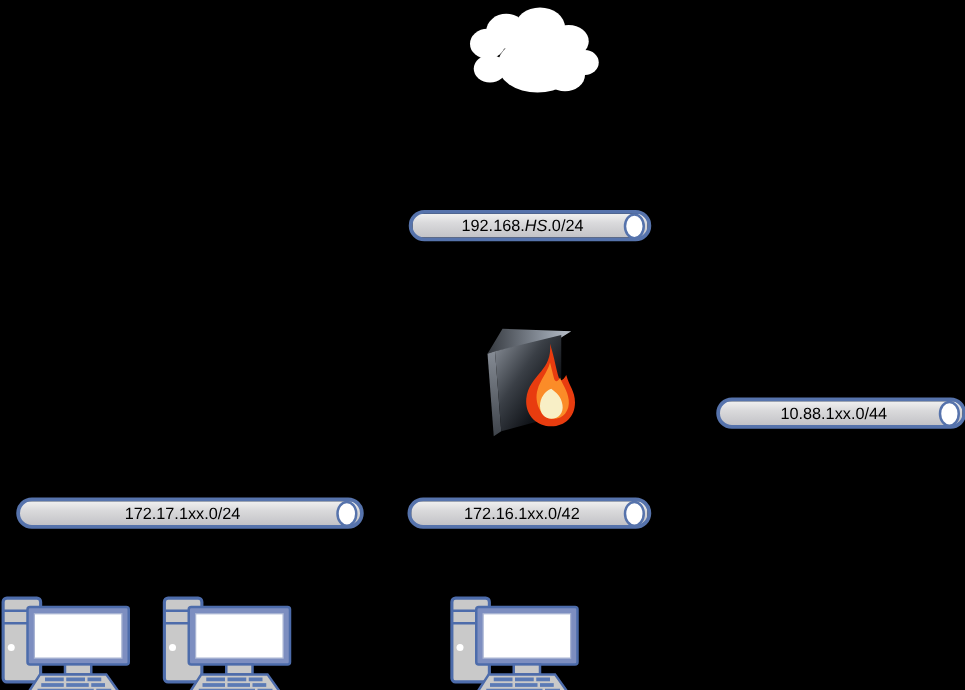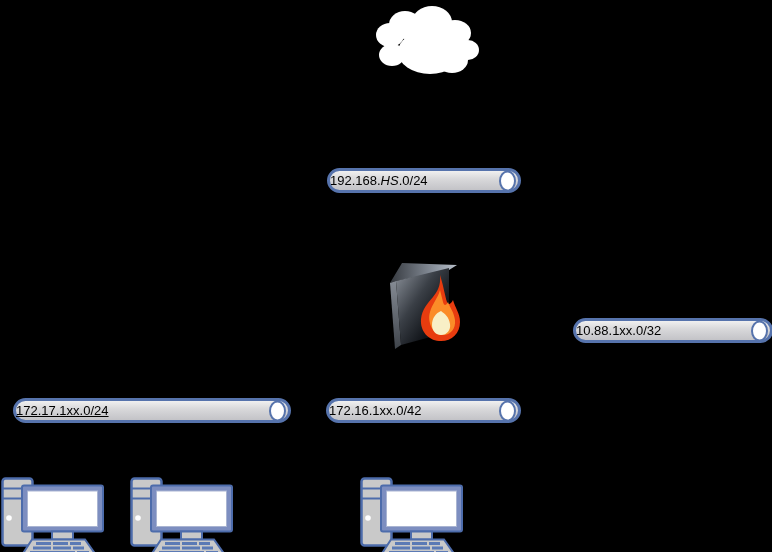--- a/index.html
+++ b/index.html
@@ -11,21 +11,21 @@
   }
   .node{position:absolute;}
 
   
   .pill{
     position:absolute;
     height:19px;
     border:3px solid var(--pill-border,#5673ac);
     border-radius:13px;
     background:linear-gradient(180deg,#f0f0f0 0%,#d9d9db 40%,#c3c3c7 100%);
-    display:flex;align-items:center;
+    display:flex;align-items:center;justify-content:center;
     font-size:13px;color:#000;
     padding-right:12px;box-sizing:content-box;
   }
   .pill .label{white-space:nowrap;}
   .pill .label em{font-style:italic;}
   .pill .cap{
     position:absolute;right:2px;top:50%;
     transform:translateY(-50%);
     width:13px;height:17px;border-radius:50%;
     background:var(--pill-cap,#ffffff);
@@ -108,25 +108,25 @@
     <polygon points="10,25 63,12 63,76 15,89" fill="url(#fwFront)"></polygon>
     <g>
       <path style="fill:var(--flame-outer,#e83c0f)" d="M54,19 C55,30 51,36 47,41 C42,47 36,53 35,63 C34,75 42,84 53,85 C65,86 74,78 74,66 C74,57 69,52 67,44 C65,48 62,50 61,46 C59,40 58,32 54,19 Z"></path>
       <path style="fill:var(--flame-mid,#fb8c28)" d="M54,34 C52,42 46,48 44,56 C41,66 47,78 55,79 C64,80 70,73 69,64 C68,56 64,52 62,46 C60,50 58,50 57,46 C56,42 55,38 54,34 Z"></path>
       <path style="fill:var(--flame-inner,#f8efc6)" d="M55,55 C50,57 46,62 46,69 C46,75 50,79 55,79 C61,79 65,74 64,68 C63,61 59,58 55,55 Z"></path>
     </g>
   </svg>
 </div>
 
 <div class="pill" style="left:573px;top:318px;width:182px;">
-  <span class="label">10.88.1xx.0/32</span>
+  <span class="label">10.88.1xx.0/44</span>
   <span class="cap"></span>
 </div>
 
-<div class="pill" style="left:13px;top:398px;width:260px;text-decoration:underline;">
+<div class="pill" style="left:13px;top:398px;width:260px;">
   <span class="label">172.17.1xx.0/24</span>
   <span class="cap"></span>
 </div>
 
 <div class="pill" style="left:326px;top:398px;width:177px;">
   <span class="label">172.16.1xx.0/42</span>
   <span class="cap"></span>
 </div>
 
 <div class="node" style="left:0px;top:476px;">

